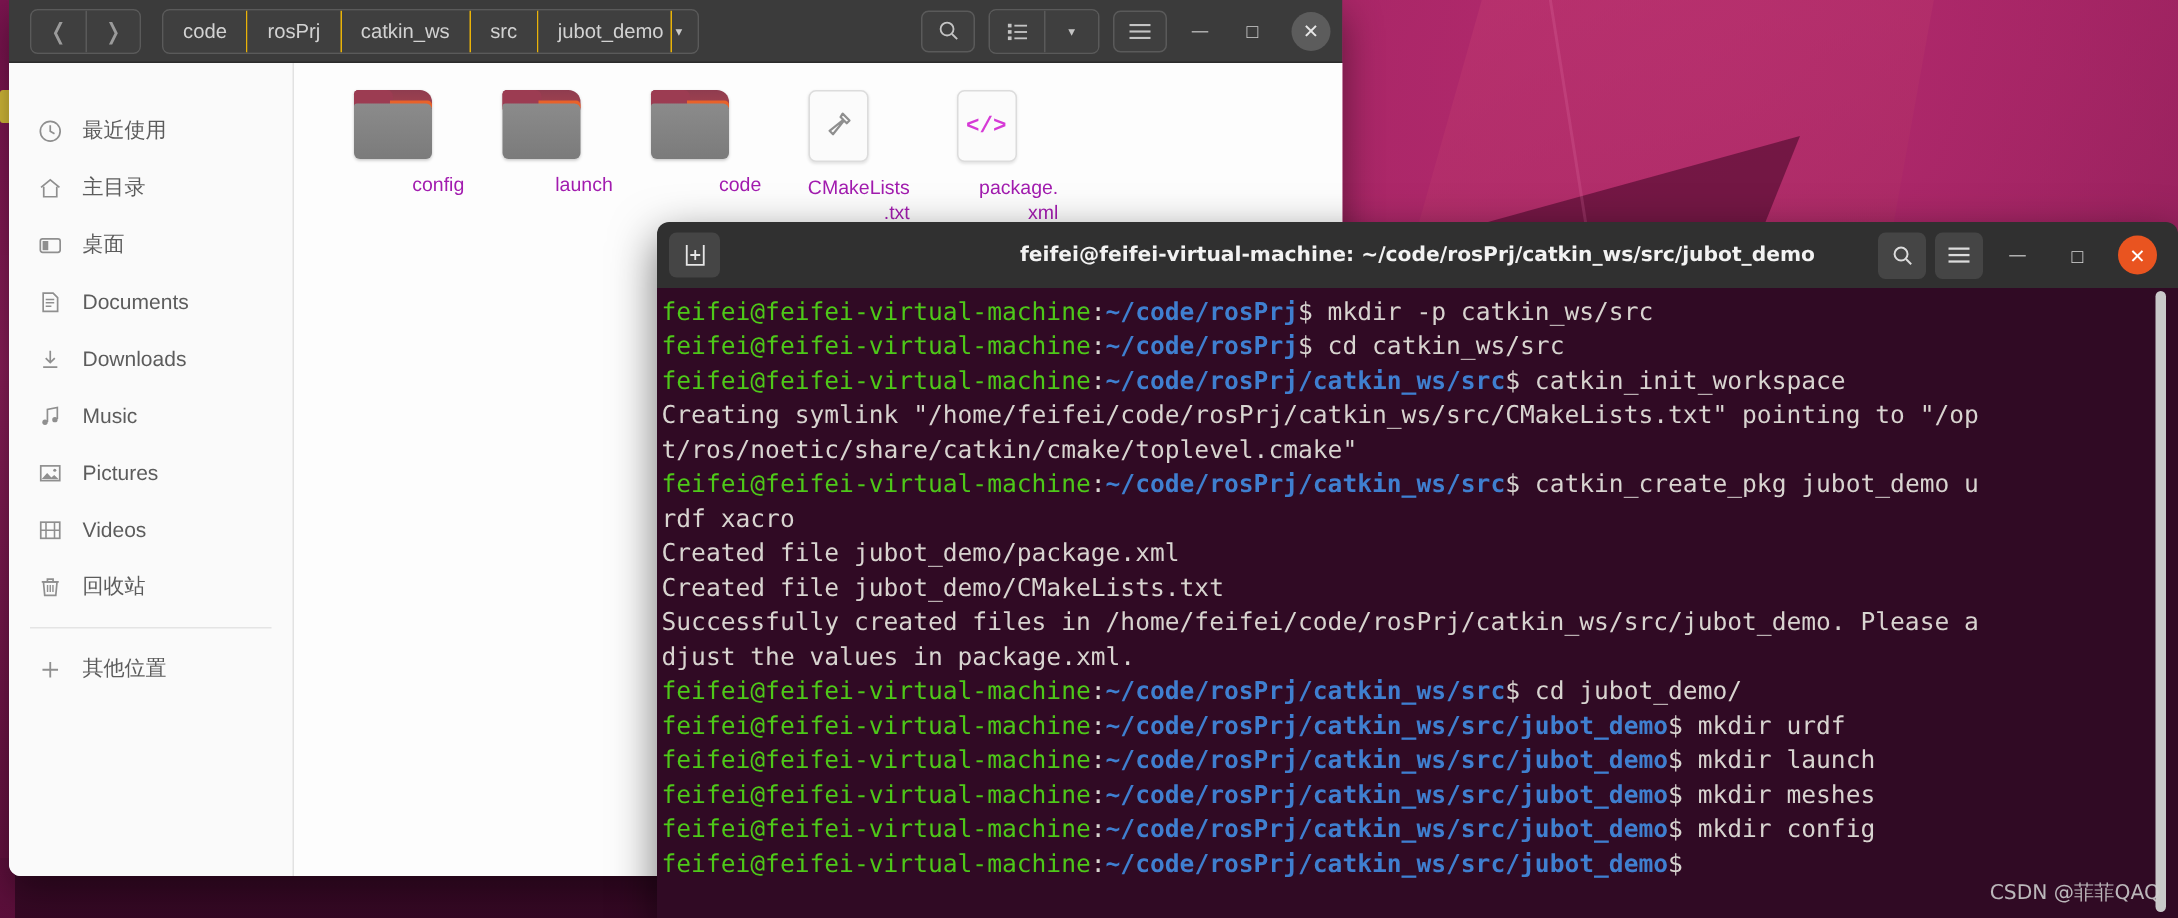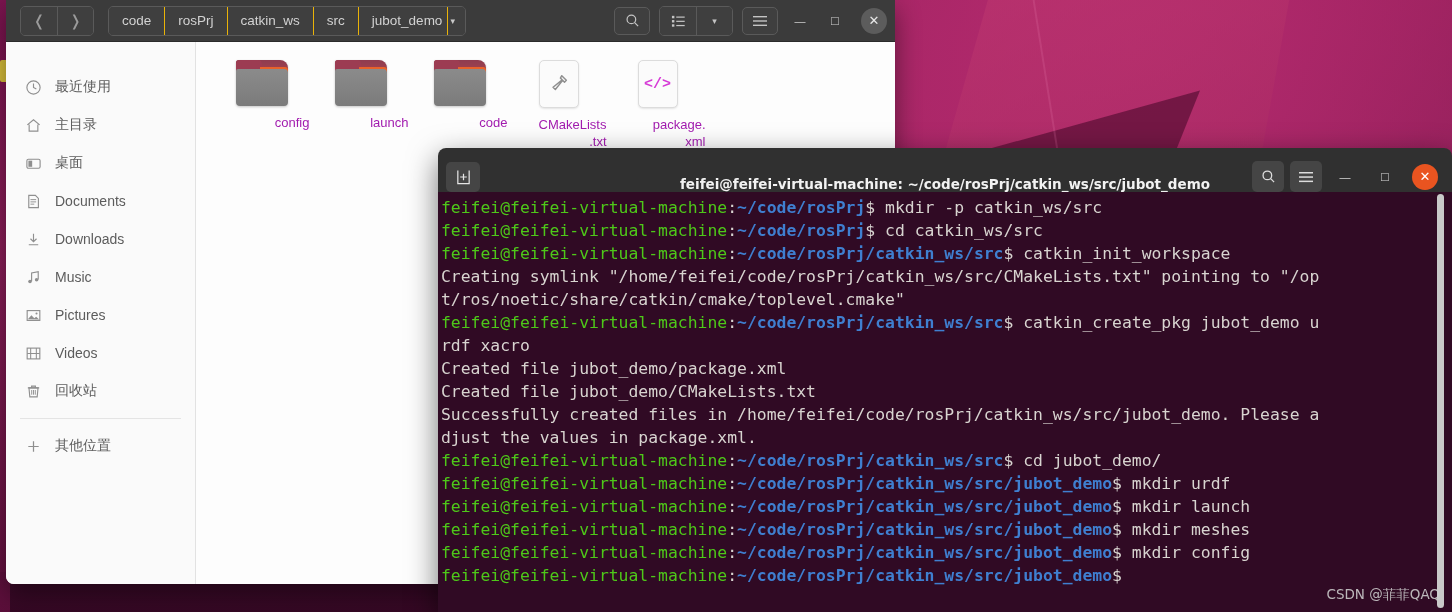--- a/index.html
+++ b/index.html
@@ -173,21 +173,21 @@
 
   
   #terminal{
     position:absolute; left:438px; top:148px; width:1014px; height:464px;
     border-radius:8px 8px 0 0;
     box-shadow:0 10px 30px rgba(0,0,0,.55);
     overflow:hidden;
     display:flex; flex-direction:column;
   }
   #term-header{
-    height:44px; background:#303030; display:flex; align-items:flex-end;
+    height:44px; background:#303030; display:flex; align-items:center;
     padding:0 8px 0 8px; flex:0 0 44px; position:relative;gap:33px;
   }
   #term-newtab{
     width:34px; height:30px; border-radius:5px; background:#454545;
     display:flex; align-items:center; justify-content:center; color:#e6e6e6;
   }
   #term-title{
     position:absolute; left:0; right:0; text-align:center;
     color:#f2f2f2; font-size:13.5px; font-weight:bold; pointer-events:none;
     font-family:"DejaVu Sans", sans-serif;

